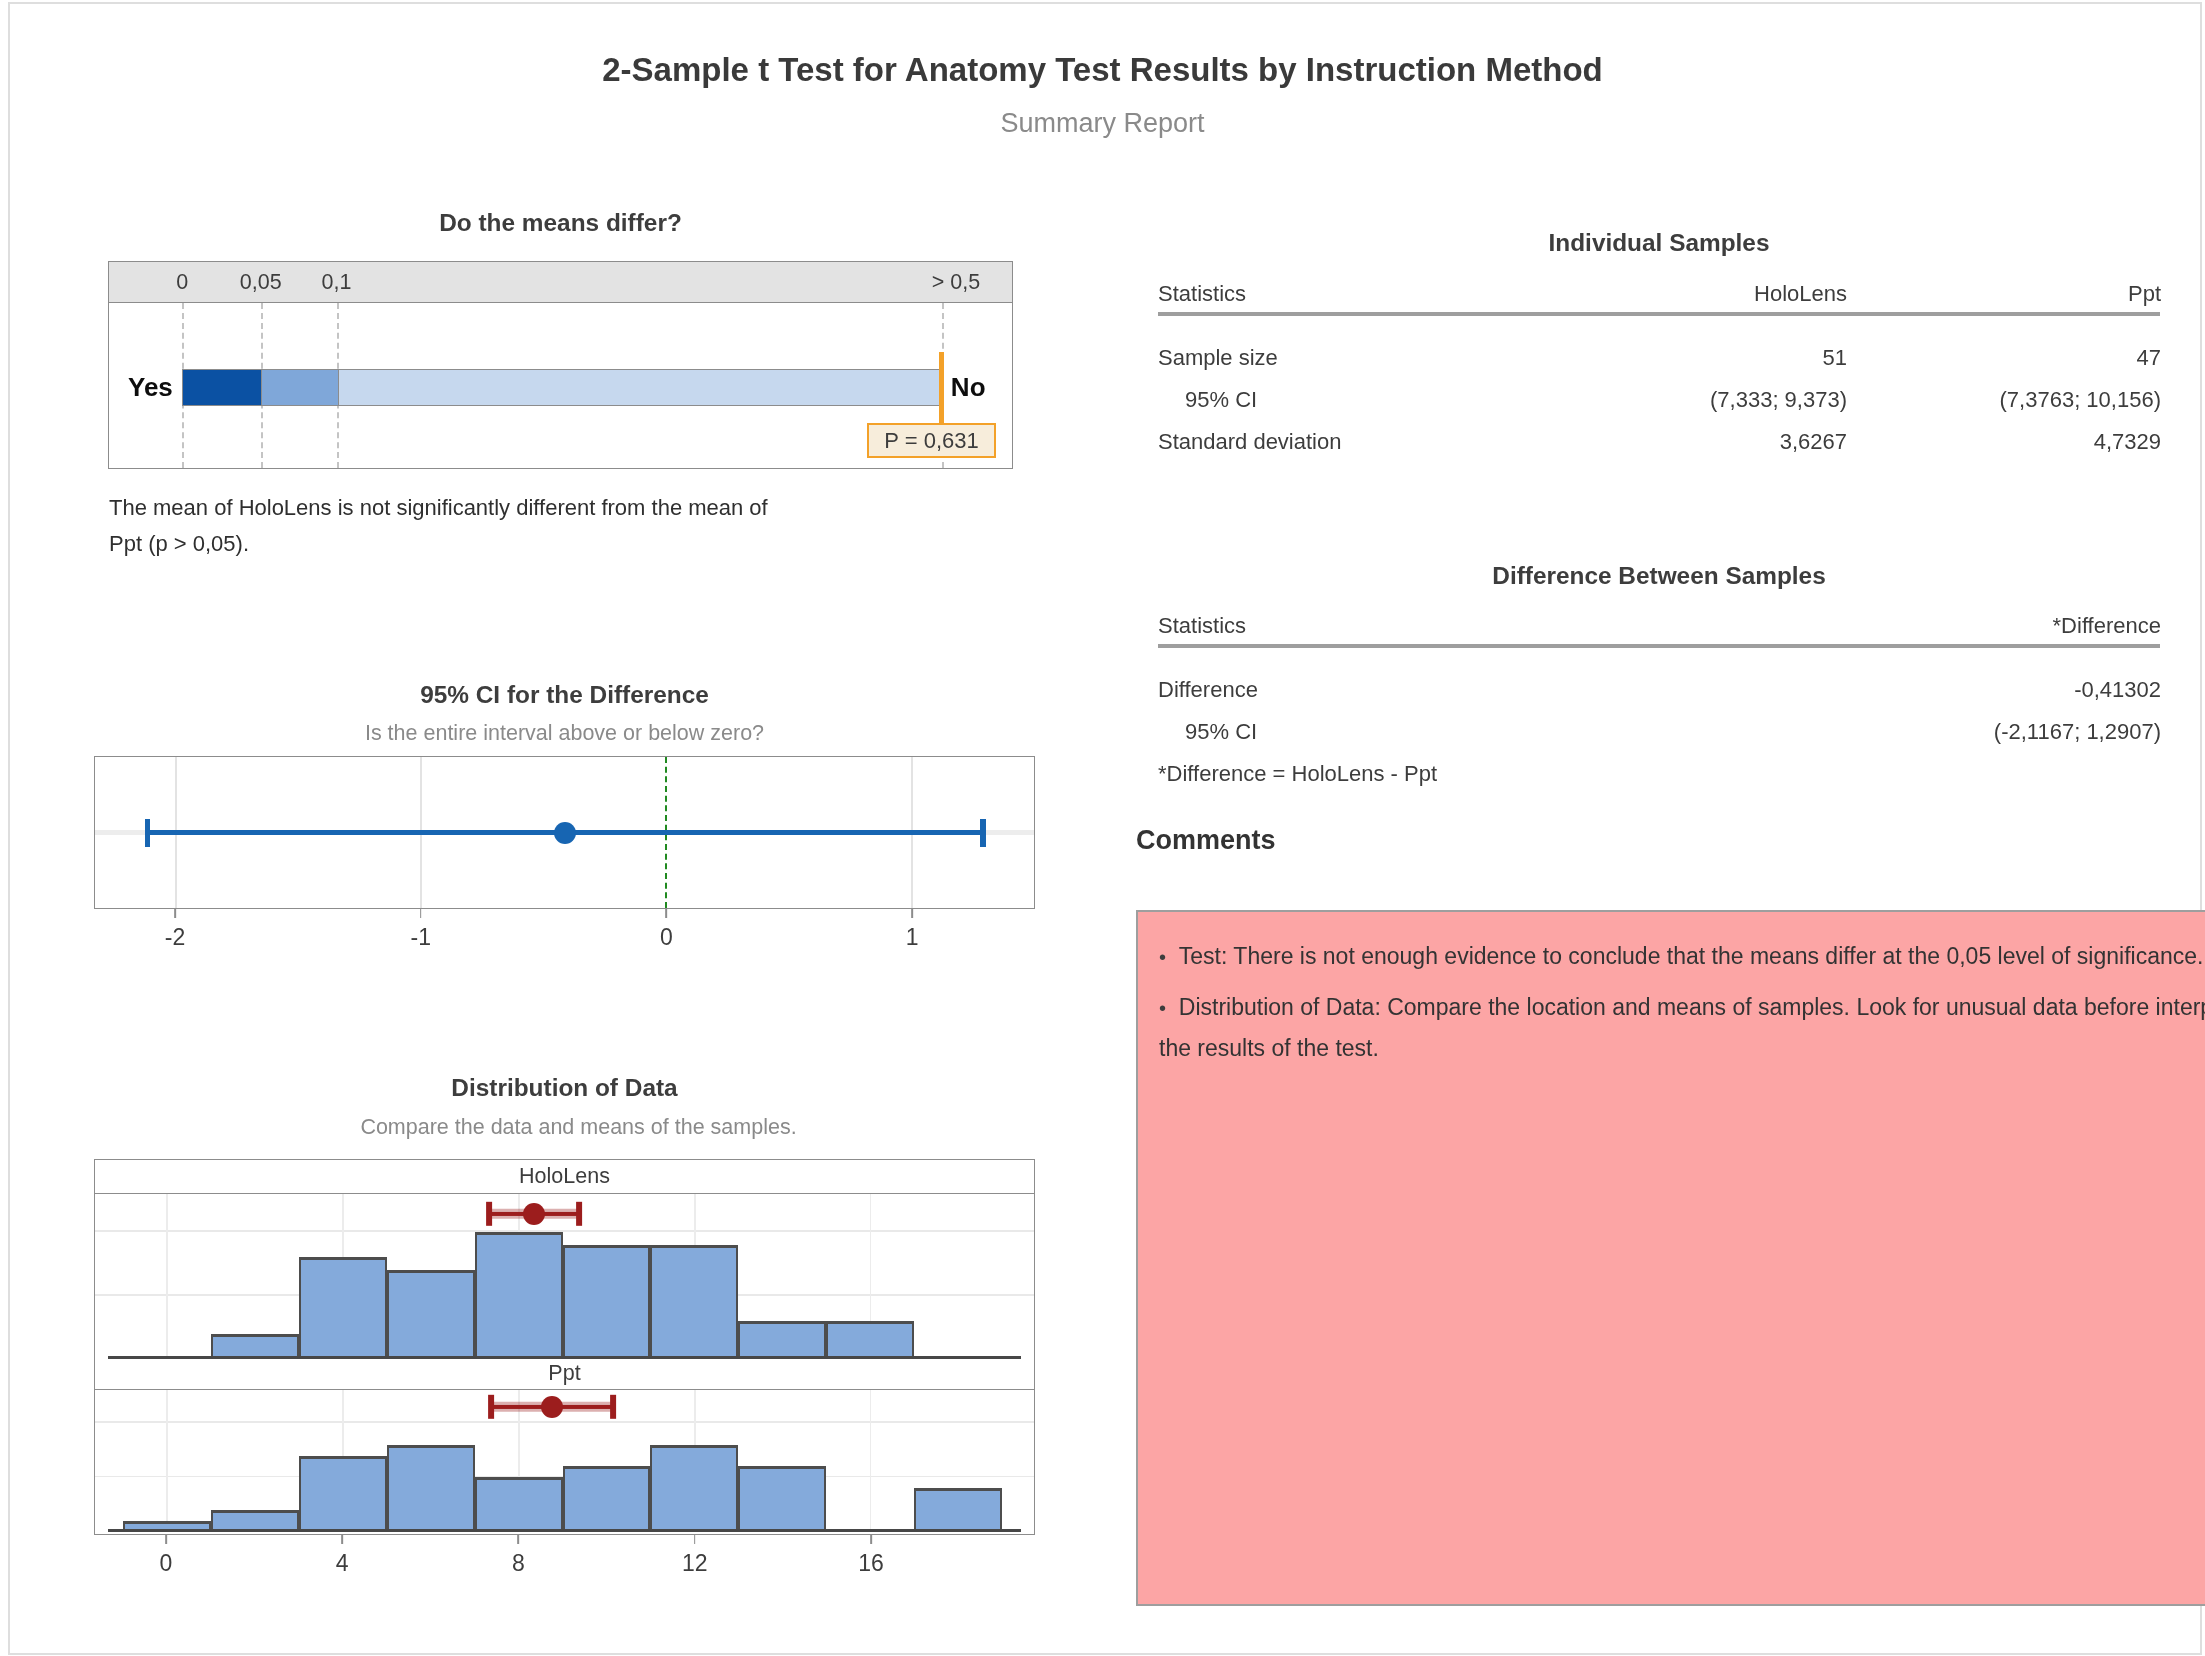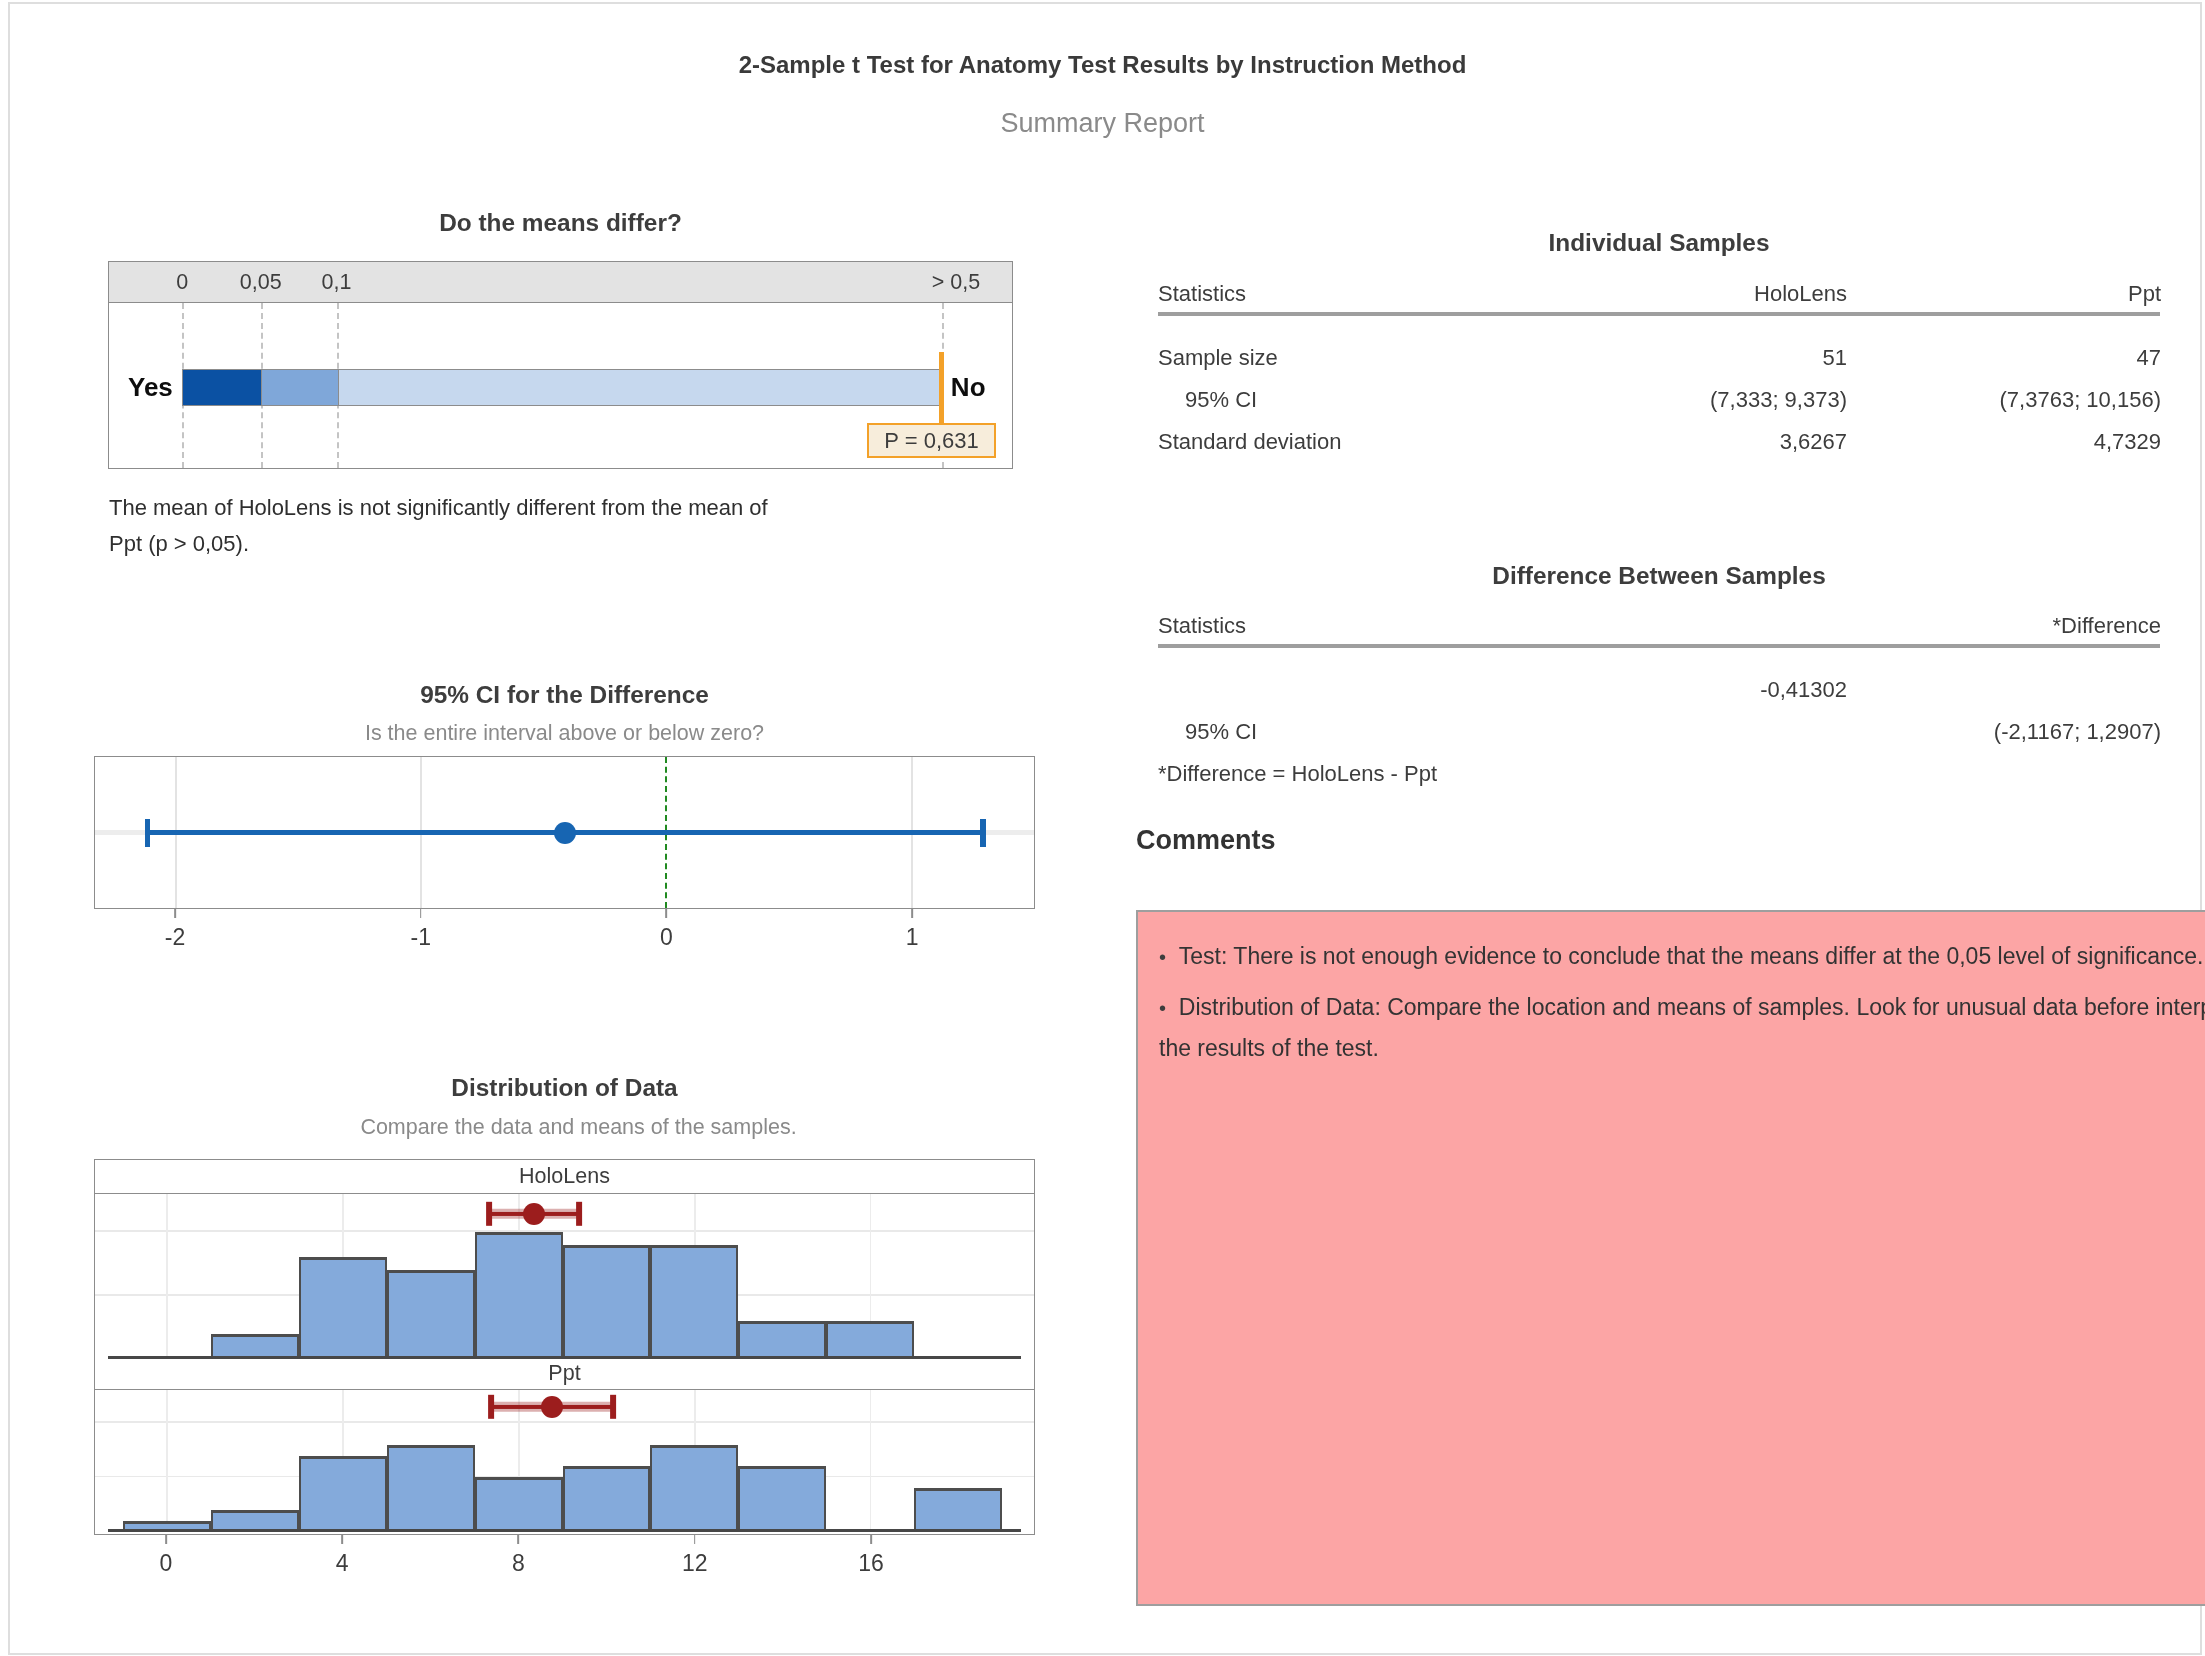--- a/index.html
+++ b/index.html
@@ -1,19 +1,19 @@
 <!DOCTYPE html>
 <html style="font-size:9.3px"><head>
 <meta charset="utf-8">
 <style>
   html,body{margin:0;padding:0;background:#ffffff;}
   body{width:2205px;height:1657px;position:relative;font-family:"Liberation Sans",sans-serif;color:#3d3d3d;overflow:hidden;}
   #frame{position:absolute;left:8.1px;top:2.3px;right:3.5px;bottom:2.3px;border:2.9px solid #dedede;pointer-events:none;}
 
-  .rtitle{position:absolute;left:0;right:0;top:51px;text-align:center;font-size:24px;font-weight:bold;color:#3a3a3a;}
+  .rtitle{position:absolute;left:0;right:0;top:51px;text-align:center;font-size:33px;font-weight:bold;color:#3a3a3a;}
   .rsub{position:absolute;left:0;right:0;top:108px;text-align:center;font-size:27px;color:#8a8a8a;}
 
   .ptitle{position:absolute;text-align:center;font-weight:bold;font-size:24.4px;color:#3d3d3d;}
   .psub{position:absolute;text-align:center;font-size:21.5px;color:#8a8a8a;}
 
   
   .sig-title{left:108px;width:905px;top:209px;}
   .sig-panel{position:absolute;left:108px;top:261px;width:905px;height:208px;border:1.7px solid #8c8c8c;box-sizing:border-box;background:#fff;}
   .sig-strip{position:absolute;left:0;top:0;right:0;height:41px;background:#e3e3e3;border-bottom:1.7px solid #8c8c8c;box-sizing:border-box;}
   .sig-tick-label{position:absolute;top:7.6px;transform:translateX(-50%);font-size:21.5px;color:#3d3d3d;white-space:nowrap;}
@@ -241,20 +241,21 @@
 
 <div class="tbl-title ds-t">Difference Between Samples</div>
 <div class="stats-table ds-table" id="dsTable">
     <div class="trow head">
       <div class="cell">Statistics</div>
       <div class="cell num">*Difference</div>
     </div>
     <div class="underline"></div>
     <div class="spacer"></div>
     <div class="trow">
+      <div class="cell">Difference</div>
       <div class="cell num">-0,41302</div>
     </div>
     <div class="trow">
       <div class="cell indent">95% CI</div>
       <div class="cell num">(-2,1167; 1,2907)</div>
     </div>
   </div>
 <div class="ds-footnote">*Difference = HoloLens - Ppt</div>
 
 <div class="comments-title">Comments</div>

